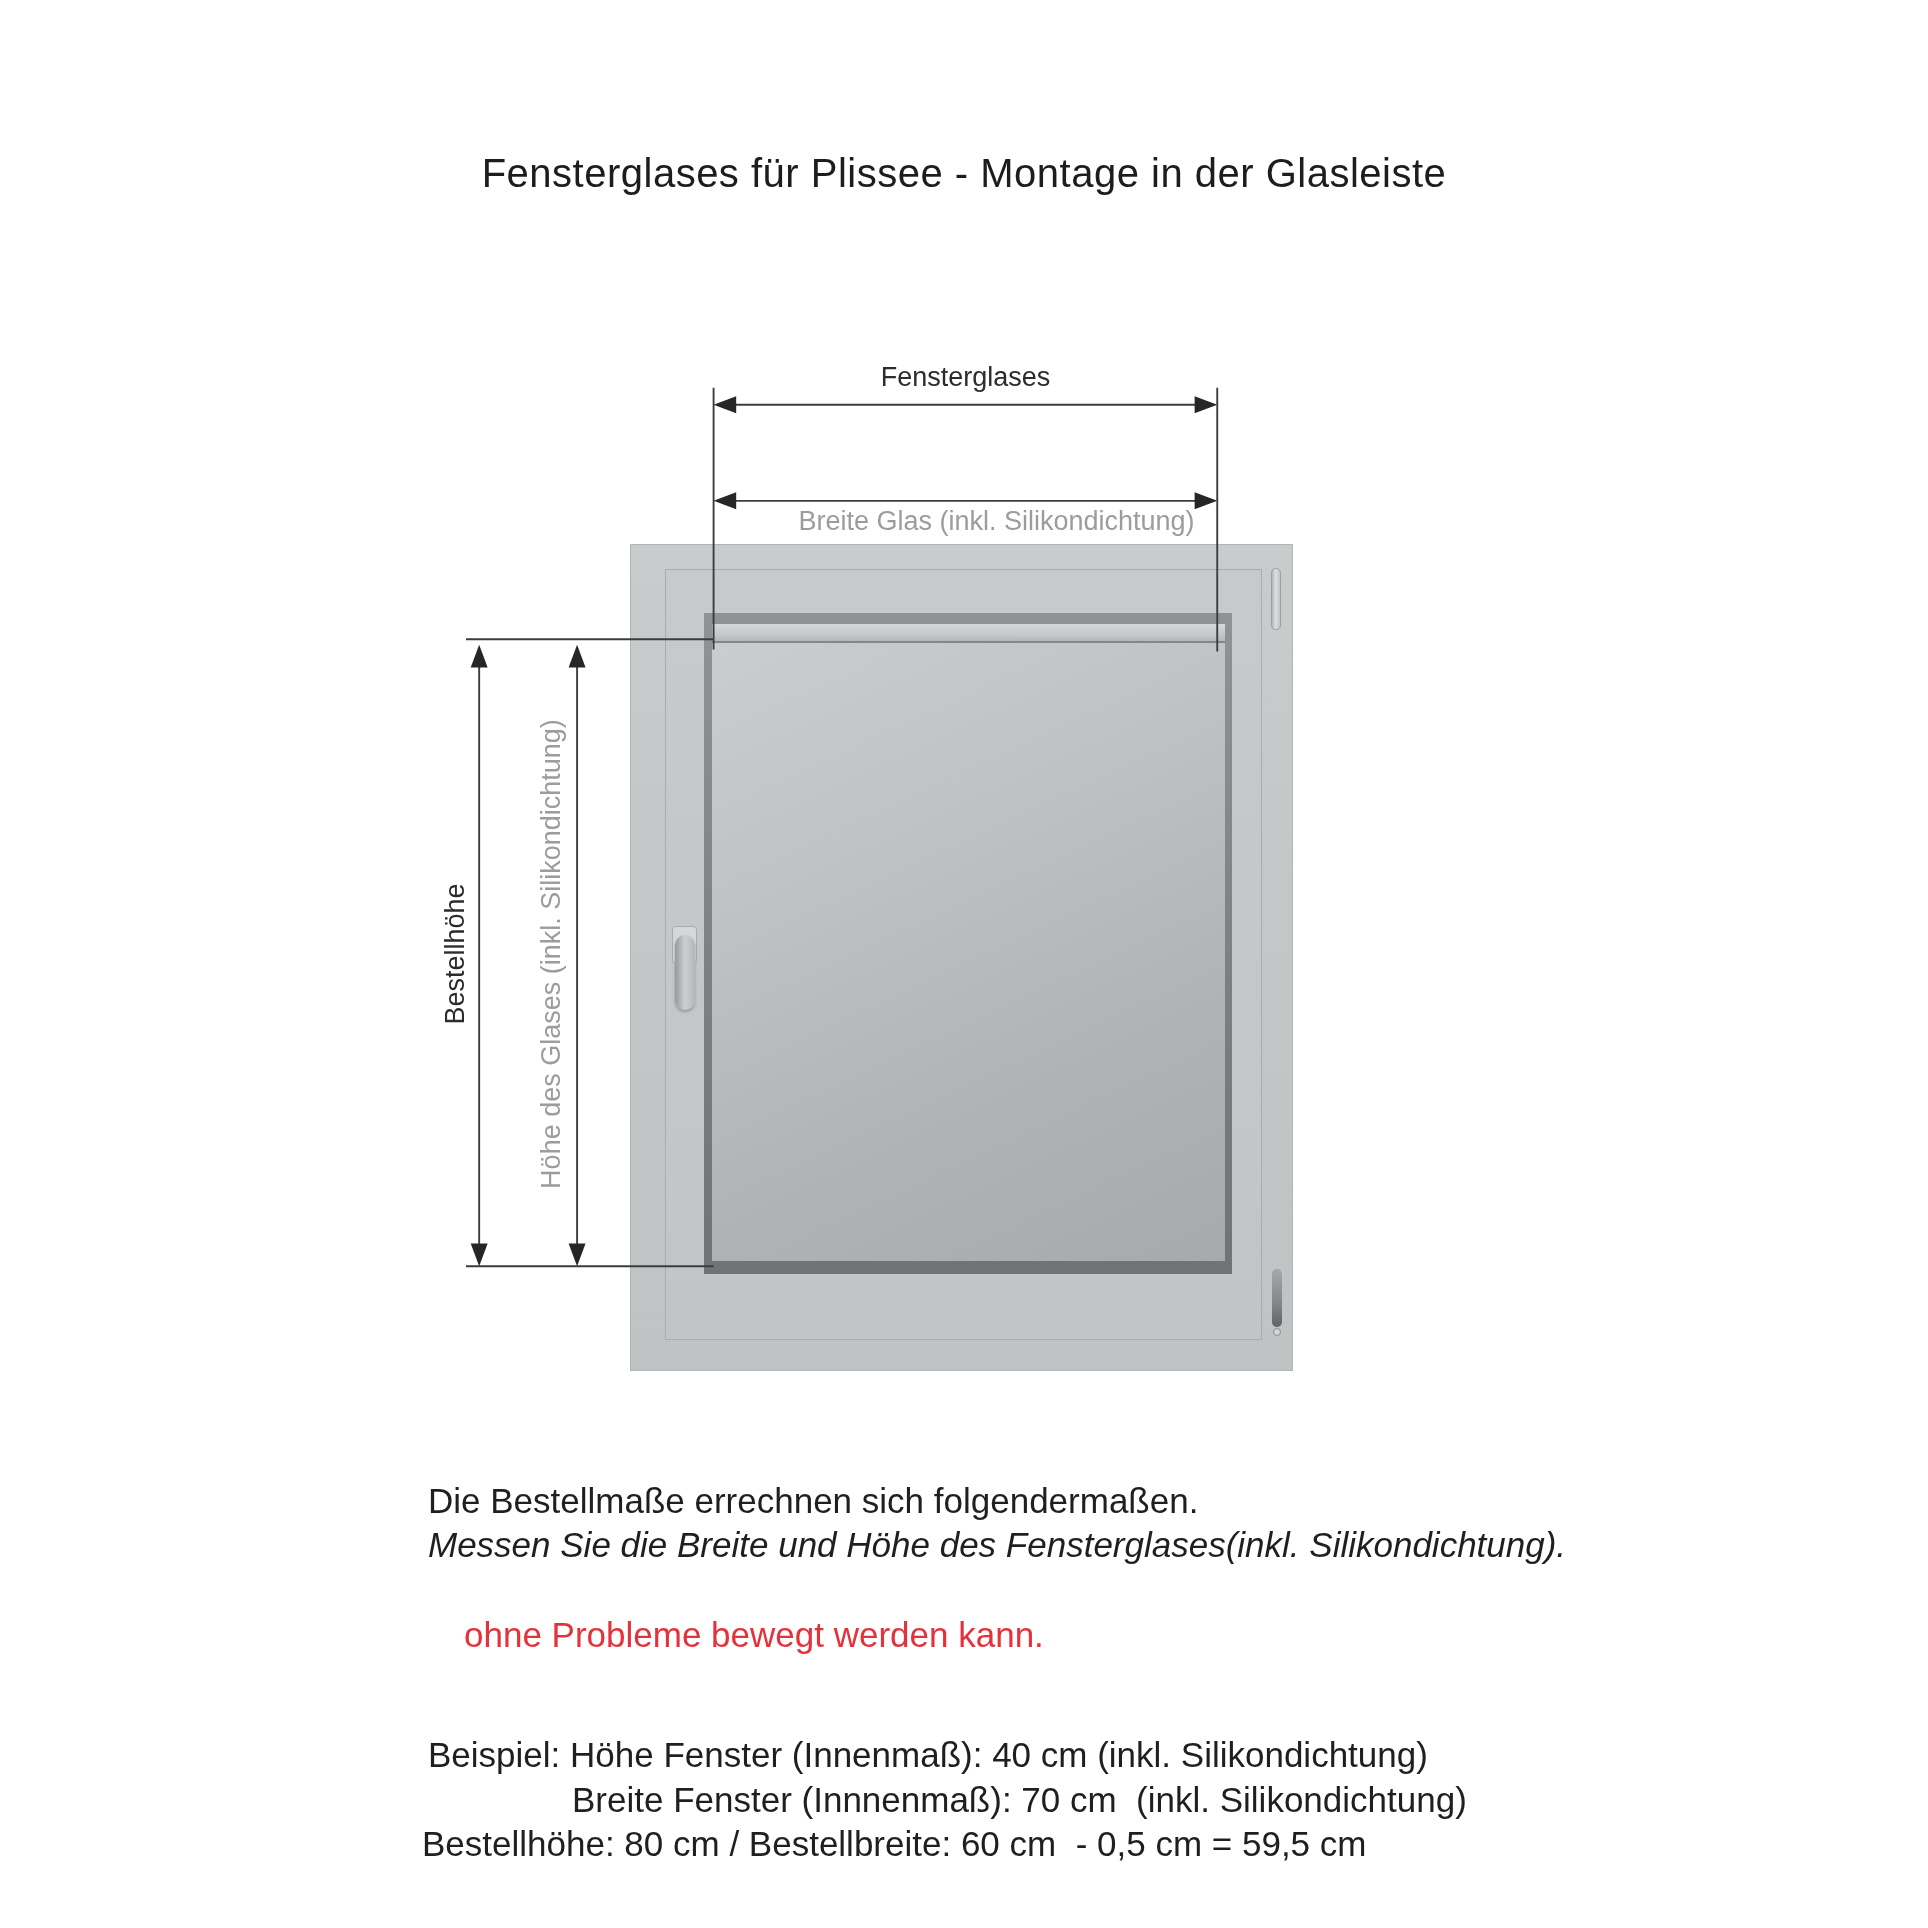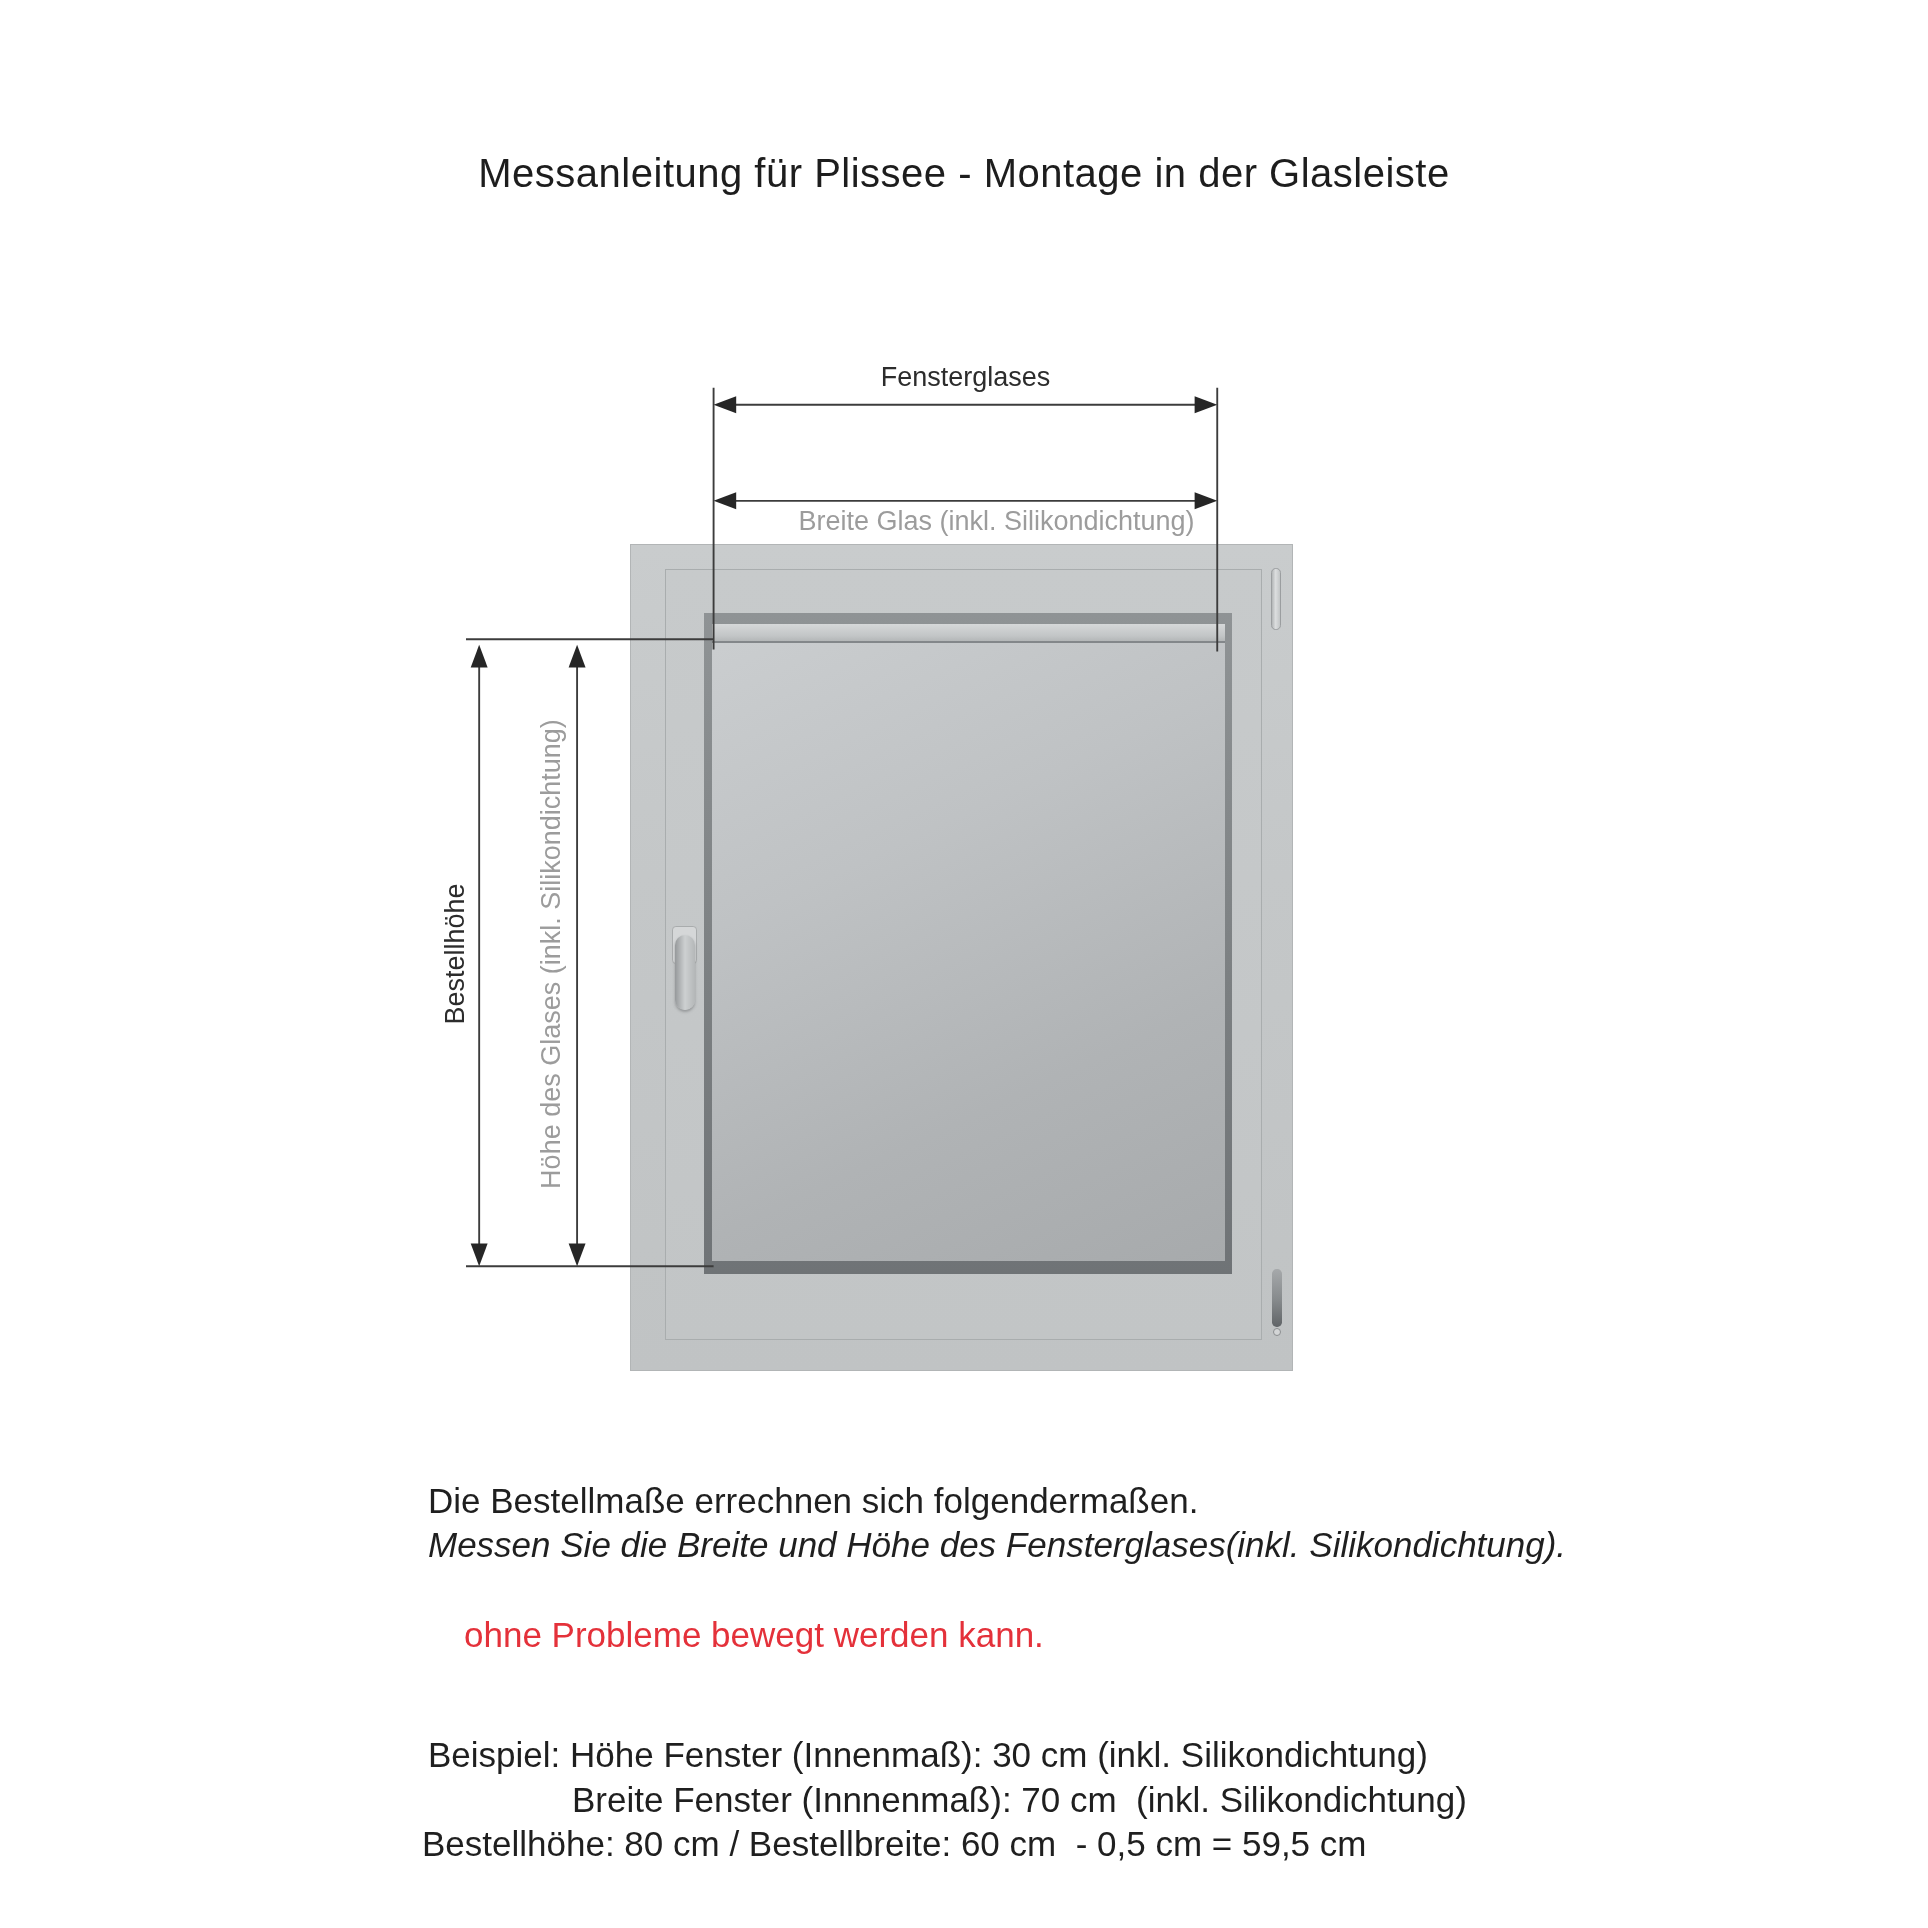--- a/index.html
+++ b/index.html
@@ -97,21 +97,21 @@
   .l4{left:428px;top:1615px;margin-left:36px;}
   .e1{left:428px;top:1735px;}
   .e2{left:572px;top:1780px;}
   .e3{left:422px;top:1824px;}
 </style>
 </head>
 <body>
 
 <div class="page">
 
-  <div class="title">Messanleitung für Plissee - Montage in der Glasleiste</div>
+  <div class="title">Fensterglases für Plissee - Montage in der Glasleiste</div>
 
   <div class="win-frame">
     <div class="win-sash"></div>
     <div class="win-bead">
       <div class="win-glass">
         <div class="plissee-rail"></div>
       </div>
     </div>
     <div class="handle-plate"></div>
     <div class="handle-lever"></div>
@@ -157,18 +157,18 @@
 
   <div class="dim-label dark-label lbl-bestellbreite">Fensterglases</div>
   <div class="dim-label gray-label lbl-breiteglas">Breite Glas (inkl. Silikondichtung)</div>
   <div class="dim-label dark-label lbl-bestellhoehe">Bestellhöhe</div>
   <div class="dim-label gray-label lbl-hoeheglas">Höhe des Glases (inkl. Silikondichtung)</div>
 
   <div class="text-line l1">Die Bestellmaße errechnen sich folgendermaßen.</div>
   <div class="text-line l2">Messen Sie die Breite und Höhe des Fensterglases(inkl. Silikondichtung).</div>
   <div class="text-line red l4">ohne Probleme bewegt werden kann.</div>
 
-  <div class="text-line e1">Beispiel: Höhe Fenster (Innenmaß): 30 cm (inkl. Silikondichtung)</div>
+  <div class="text-line e1">Beispiel: Höhe Fenster (Innenmaß): 40 cm (inkl. Silikondichtung)</div>
   <div class="text-line e2">Breite Fenster (Innnenmaß): 70 cm  (inkl. Silikondichtung)</div>
   <div class="text-line e3">Bestellhöhe: 80 cm / Bestellbreite: 60 cm  - 0,5 cm = 59,5 cm</div>
 
 </div>
 
 
 </body></html>

